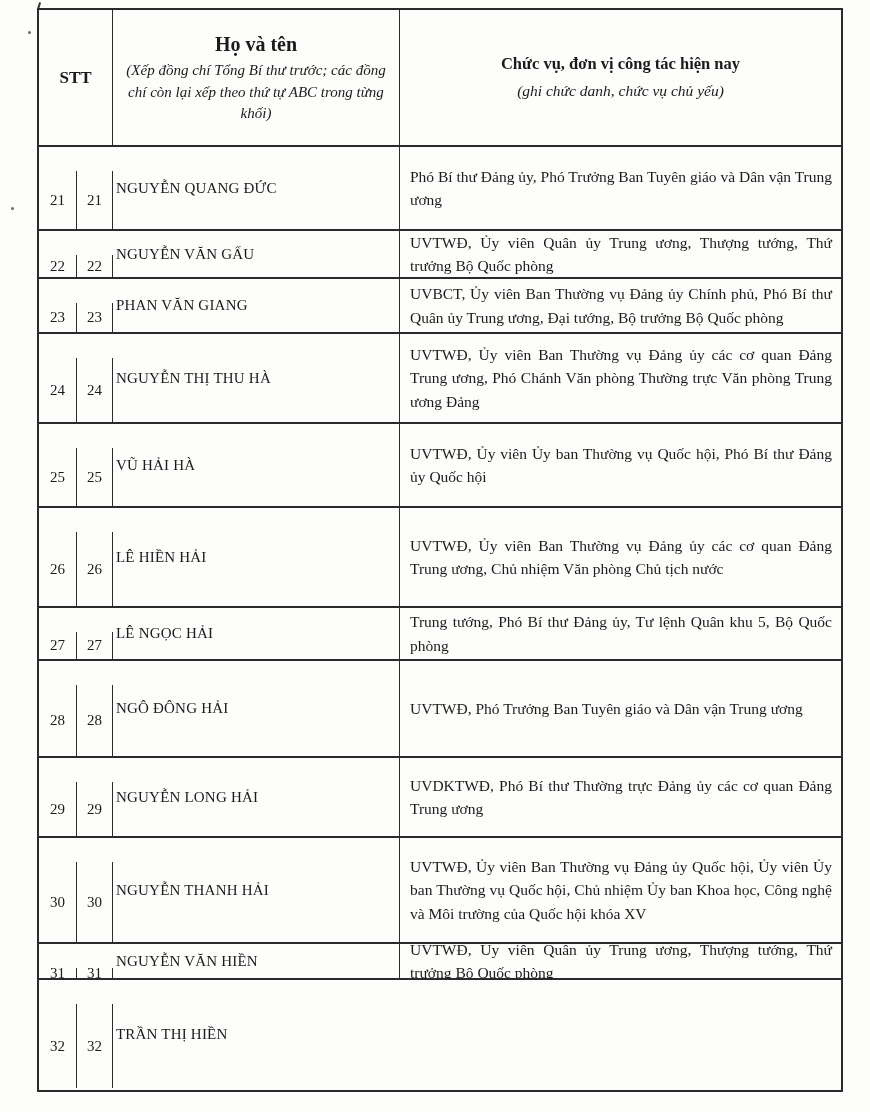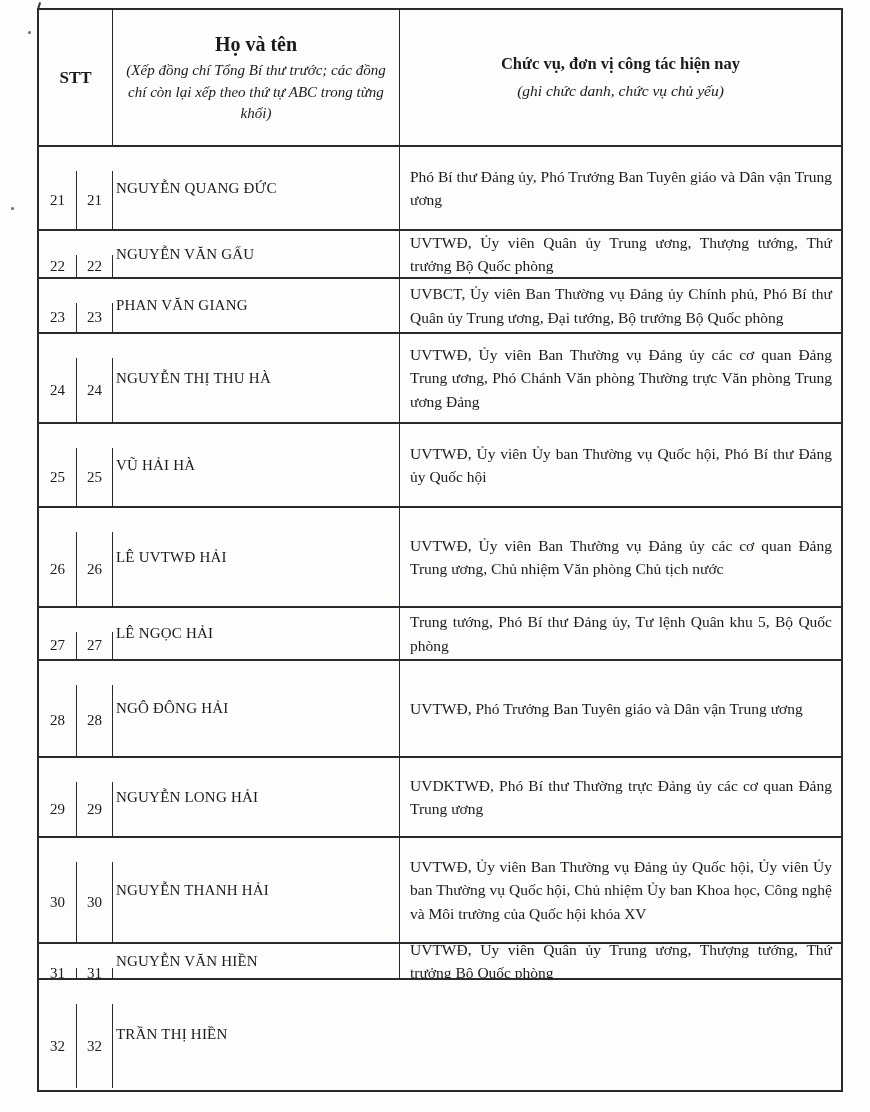--- a/index.html
+++ b/index.html
@@ -128,21 +128,21 @@
         </div>
       <div class="cell c-pos">
           <span>UVTWĐ, Ủy viên Ủy ban Thường vụ Quốc hội, Phó Bí thư Đảng ủy Quốc hội</span>
         </div>
     </div>
 
     <div class="row" style="height:100px">
       <div class="cell c-stt1">26</div>
       <div class="cell c-stt2">26</div>
       <div class="cell c-name">
-          <span>LÊ UVTWĐ HẢI</span>
+          <span>LÊ HIỀN HẢI</span>
         </div>
       <div class="cell c-pos">
           <span>UVTWĐ, Ủy viên Ban Thường vụ Đảng ủy các cơ quan Đảng Trung ương, Chủ nhiệm Văn phòng Chủ tịch nước</span>
         </div>
     </div>
 
     <div class="row" style="height:53px">
       <div class="cell c-stt1">27</div>
       <div class="cell c-stt2">27</div>
       <div class="cell c-name">

